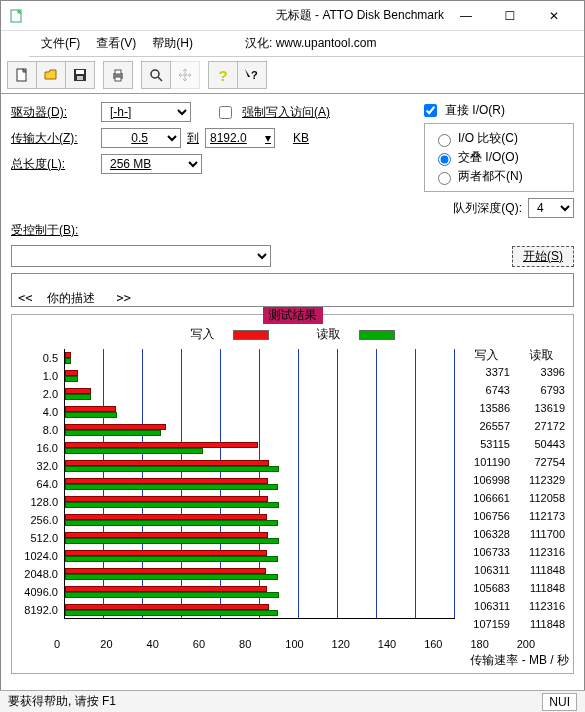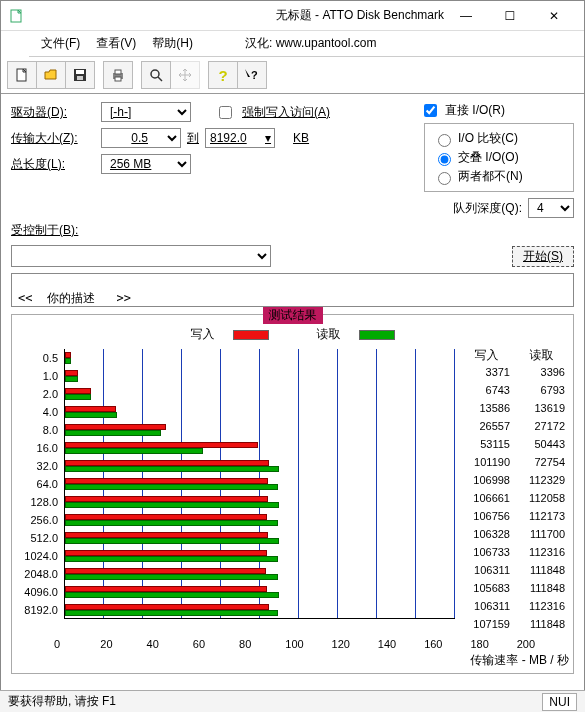--- a/index.html
+++ b/index.html
@@ -74,21 +74,21 @@
   select, input[type=text] {
     font-size: 12px;
     height: 20px;
     border: 1px solid #888;
     background: #fff;
     padding: 0 4px;
   }
   .sel-drive { width: 90px; }
   .sel-xfer { width: 80px; text-align:right; padding-right:16px;}
   .sel-xfer2 { width: 80px; text-align:right; padding-right:4px;}
-  .sel-len { width: 90px; }
+  .sel-len { width: 101px; }
   .ck { margin: 0 4px 0 0; vertical-align:middle;}
   .optbox {
     border: 1px solid #aaa;
     padding: 4px 8px;
     margin-top: 4px;
   }
   .optrow { display:flex; align-items:center; gap:4px; margin:2px 0;}
   .qdrow { display:flex; align-items:center; gap:6px; justify-content:flex-end; margin-top:6px;}
   .descbox {
     width: 100%;

